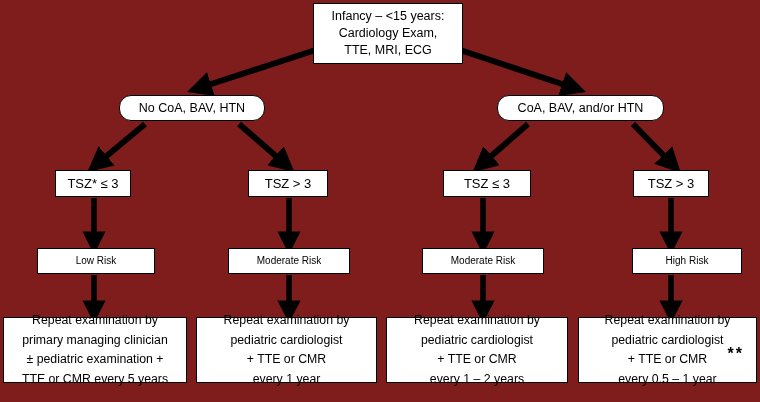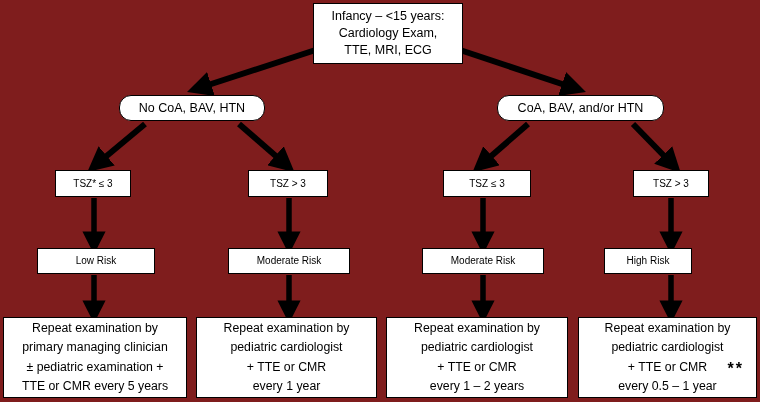--- a/index.html
+++ b/index.html
@@ -61,41 +61,41 @@
     width: 146px;
   }
   #node-right-branch {
     left: 497px;
     top: 95px;
     width: 167px;
   }
   
   .level2 {
     height: 27px;
-    font-size: 10px;
+    font-size: 13px;
     line-height: 27px;
   }
   #node-tsz-1 { left: 55px;  top: 170px; width: 76px; }
   #node-tsz-2 { left: 248px; top: 170px; width: 80px; }
   #node-tsz-3 { left: 443px; top: 170px; width: 88px; }
   #node-tsz-4 { left: 633px; top: 170px; width: 76px; }
   
   .level3 {
     height: 26px;
     font-size: 10px;
     line-height: 26px;
   }
   #node-risk-1 { left: 37px;  top: 248px; width: 118px; }
   #node-risk-2 { left: 228px; top: 248px; width: 122px; }
   #node-risk-3 { left: 422px; top: 248px; width: 122px; }
-  #node-risk-4 { left: 604px; top: 248px; width: 88px; }
+  #node-risk-4 { left: 632px; top: 248px; width: 110px; }
   
   .level4 {
     top: 317px;
-    height: 81px;
+    height: 66px;
     font-size: 12.3px;
     line-height: 19.5px;
     padding: 0 3px;
   }
   #node-rec-1 { left: 3px;   width: 184px; }
   #node-rec-2 { left: 196px; width: 181px; }
   #node-rec-3 { left: 386px; width: 182px; }
   #node-rec-4 { left: 578px; width: 179px; }
 
   .footnote-mark {

